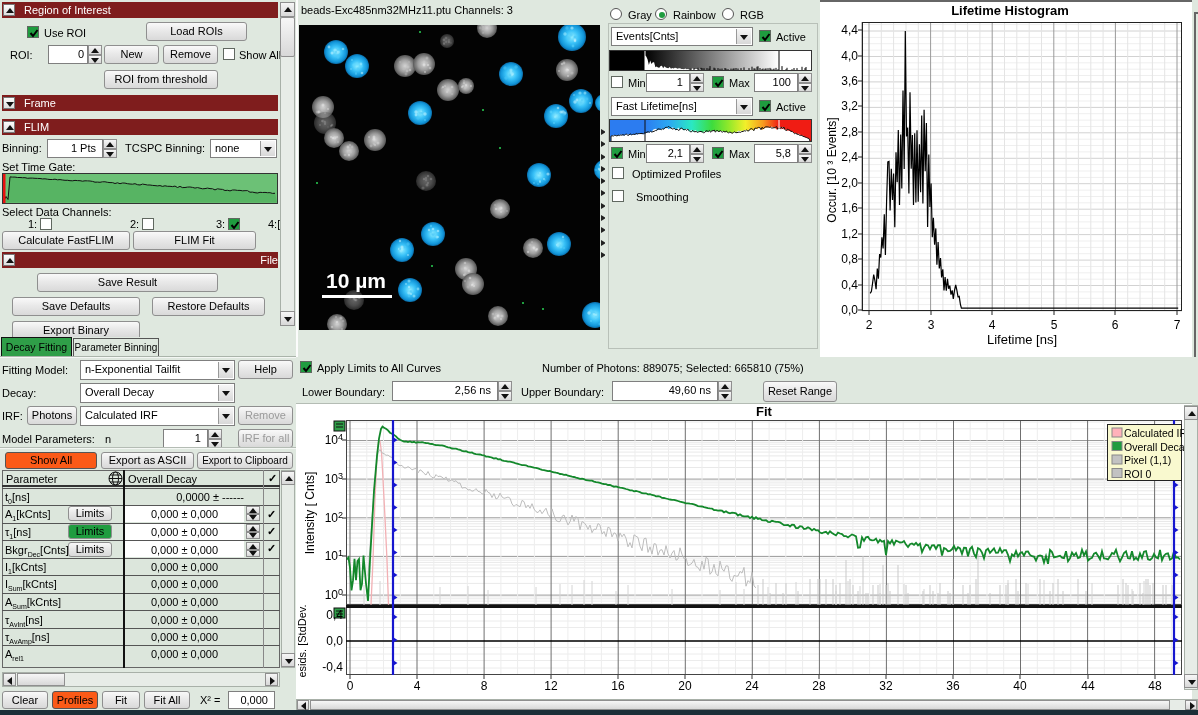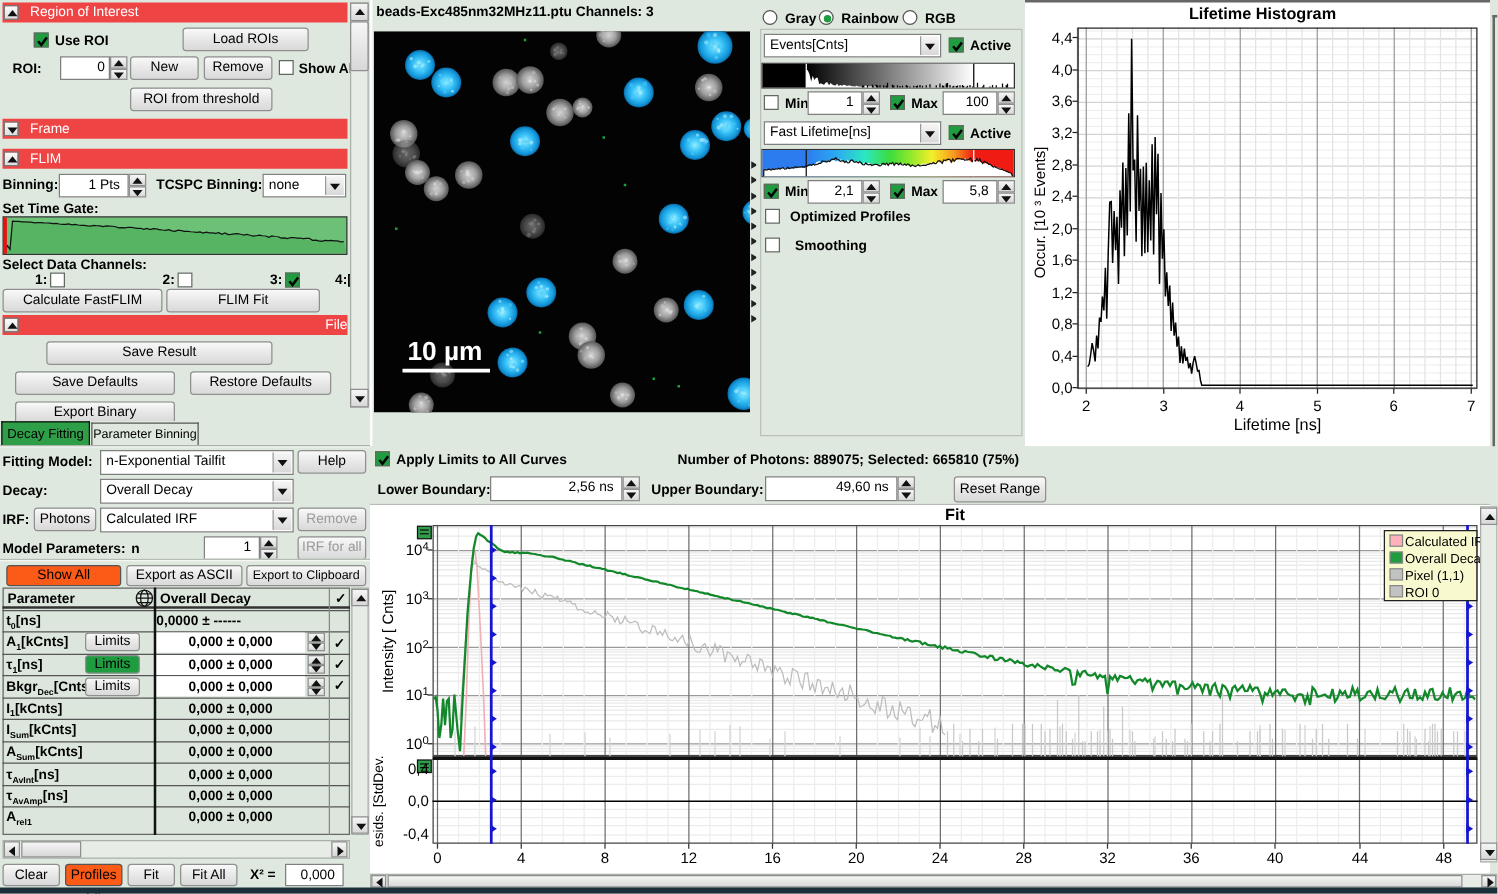--- a/index.html
+++ b/index.html
@@ -2,21 +2,21 @@
 <html><head><meta charset="utf-8"><style>
 * { margin:0; padding:0; box-sizing:border-box; }
 body { width:1198px; height:715px; position:relative; overflow:hidden;
   font-family:"Liberation Sans", sans-serif; background:#dfe8df; font-size:11px; color:#000; }
 .ab { position:absolute; }
 .btn { position:absolute; background:linear-gradient(#f9f9f9,#e9e9e9 45%,#d9d9d9);
   border:1px solid #8f8f8f; border-radius:3px; text-align:center; font-size:11px;
   line-height:16px; color:#000; }
 .btn.dis { color:#9a9a9a; }
 .btn.orange { background:#fb5a17; border-color:#555; }
-.hdr { position:absolute; left:2px; width:276px; height:16px; background:#ef4444;
+.hdr { position:absolute; left:2px; width:276px; height:16px; background:#7f1d1d;
   color:#fff; font-size:11px; line-height:16px; }
 .hdr span { margin-left:22px; }
 .hbtn { position:absolute; left:3px; top:2px; width:12px; height:12px;
   background:linear-gradient(#fcfcfc,#dedede); border:1px solid #777; }
 .cb { position:absolute; width:12px; height:12px; background:#fff; border:1px solid #606860; }
 .cb.on { background:#1f9c3f; }
 .cb svg { position:absolute; left:0px; top:0px; }
 .fld { position:absolute; background:#fff; border:1px solid #7f7f7f; font-size:11px;
   text-align:right; padding:2px 3px 0 0; }
 .dd { position:absolute; background:#fff; border:1px solid #7f7f7f; font-size:11px; }
@@ -29,21 +29,21 @@
   border-bottom:5px solid #111; border-top:none; }
 .tri-l { position:absolute; width:0; height:0; border:4px solid transparent;
   border-right:5px solid #111; border-left:none; }
 .tri-r { position:absolute; width:0; height:0; border:4px solid transparent;
   border-left:5px solid #111; border-right:none; }
 .spin { position:absolute; width:14px; }
 .spin > div { position:absolute; left:0; width:100%; height:50%;
   background:linear-gradient(#f6f6f6,#d8d8d8); border:1px solid #8f8f8f; }
 .spin > div.b { bottom:0; }
 .spin > div.a { top:0; }
-.lbl { position:absolute; font-size:11px; white-space:nowrap;font-weight:bold; }
+.lbl { position:absolute; font-size:11px; white-space:nowrap; }
 .sb { position:absolute; background:#e7ece7; border:1px solid #a8b0a8; }
 .sbb { position:absolute; background:linear-gradient(#f6f6f6,#d8d8d8); border:1px solid #8f8f8f; }
 sub,sup { font-size:7px; }
 </style></head><body>
 
 <div class="ab" style="left:0;top:0;width:296px;height:711px;background:#dfe8df;"></div>
 
 <div class="hdr" style="top:2px;"><span>Region of Interest</span></div>
 <div class="hbtn" style="top:4px;">
     <div class="tri-u" style="left:2px;top:3px;"></div>
@@ -189,21 +189,21 @@
     <circle cx="7.5" cy="7.5" r="6.5" fill="none" stroke="#111"></circle>
     <ellipse cx="7.5" cy="7.5" rx="3" ry="6.5" fill="none" stroke="#111"></ellipse>
     <line x1="1" y1="7.5" x2="14" y2="7.5" stroke="#111"></line>
     <line x1="2" y1="4" x2="13" y2="4" stroke="#111"></line>
     <line x1="2" y1="11" x2="13" y2="11" stroke="#111"></line>
   </svg>
 <div class="lbl" style="left:128px;top:473px;">Overall Decay</div>
 <div class="lbl" style="left:268px;top:472px;font-weight:bold;">✓</div>
 <div class="ab" style="left:2px;top:487.5px;width:278px;height:1px;background:#555;"></div>
 <div class="lbl" style="left:5px;top:491px;">t<sub>0</sub>[ns]</div>
-<div class="lbl" style="left:125px;top:491px;width:119px;text-align:left;">0,0000 ± ------</div>
+<div class="lbl" style="left:125px;top:491px;width:119px;text-align:right;">0,0000 ± ------</div>
 <div class="ab" style="left:2px;top:505.0px;width:278px;height:1px;background:#555;"></div>
 <div class="lbl" style="left:5px;top:508px;">A<sub>1</sub>[kCnts]</div>
 <div class="btn" style="left:68px;top:506px;width:44px;height:15px;line-height:13px;">Limits</div>
 <div class="ab" style="left:125px;top:506px;width:119px;height:16px;background:#fff;"></div>
 <div class="lbl" style="left:125px;top:508px;width:119px;text-align:center;">0,000 ± 0,000</div>
 <div class="spin" style="left:246px;top:506px;height:15px;">
     <div class="a">
       <div class="tri-u" style="left:2px;top:1px;"></div>
     </div>
     <div class="b">

